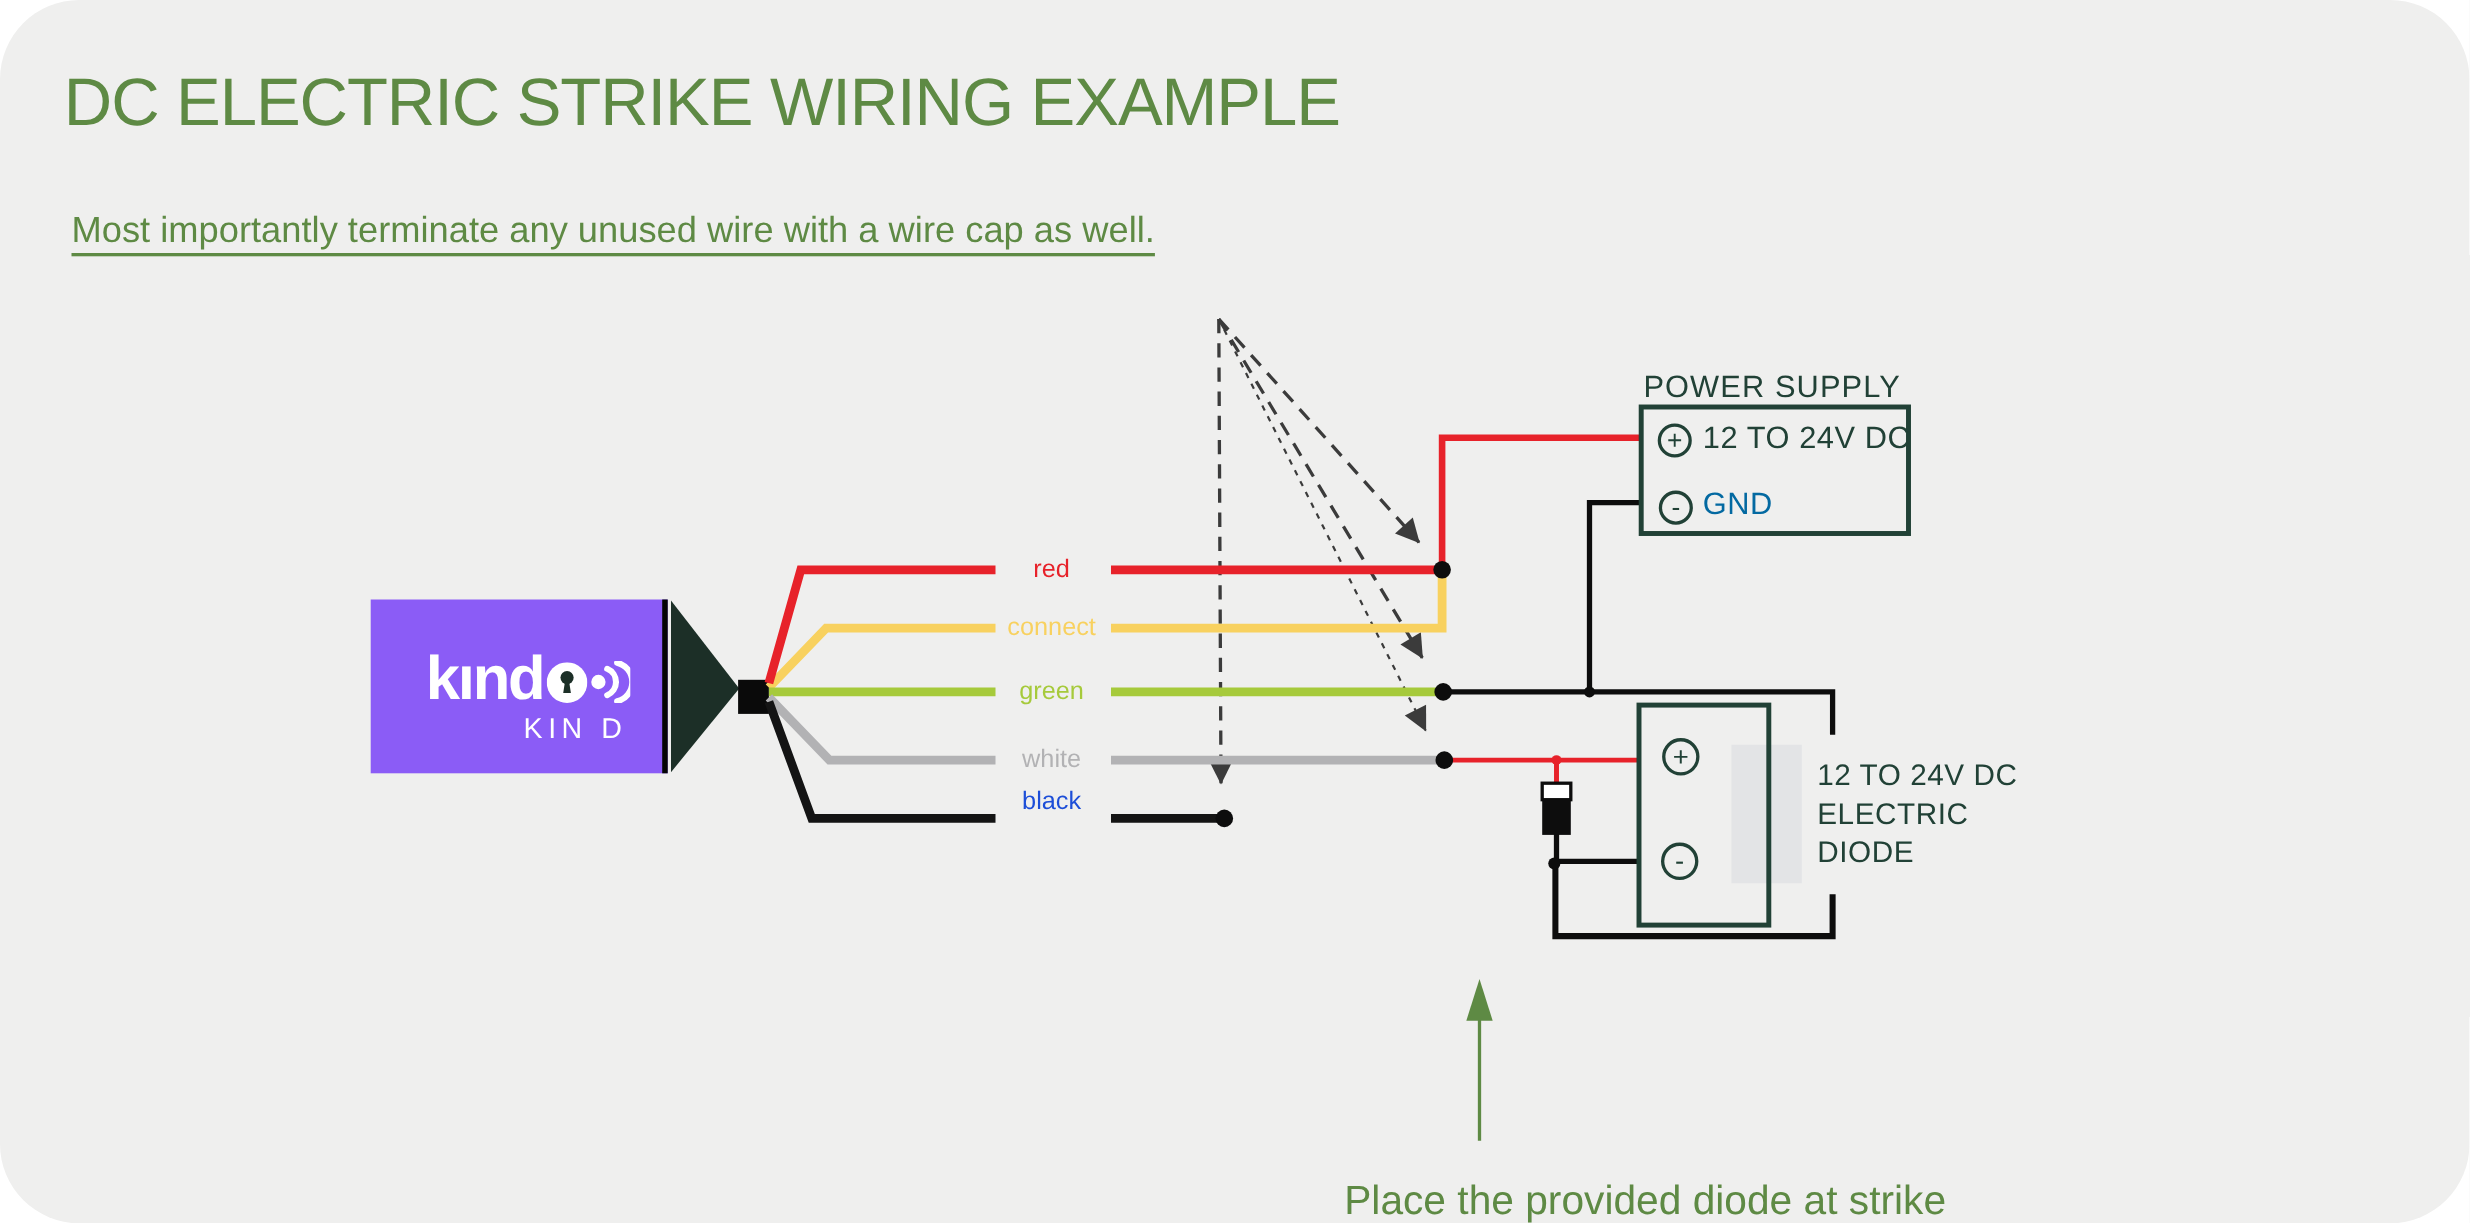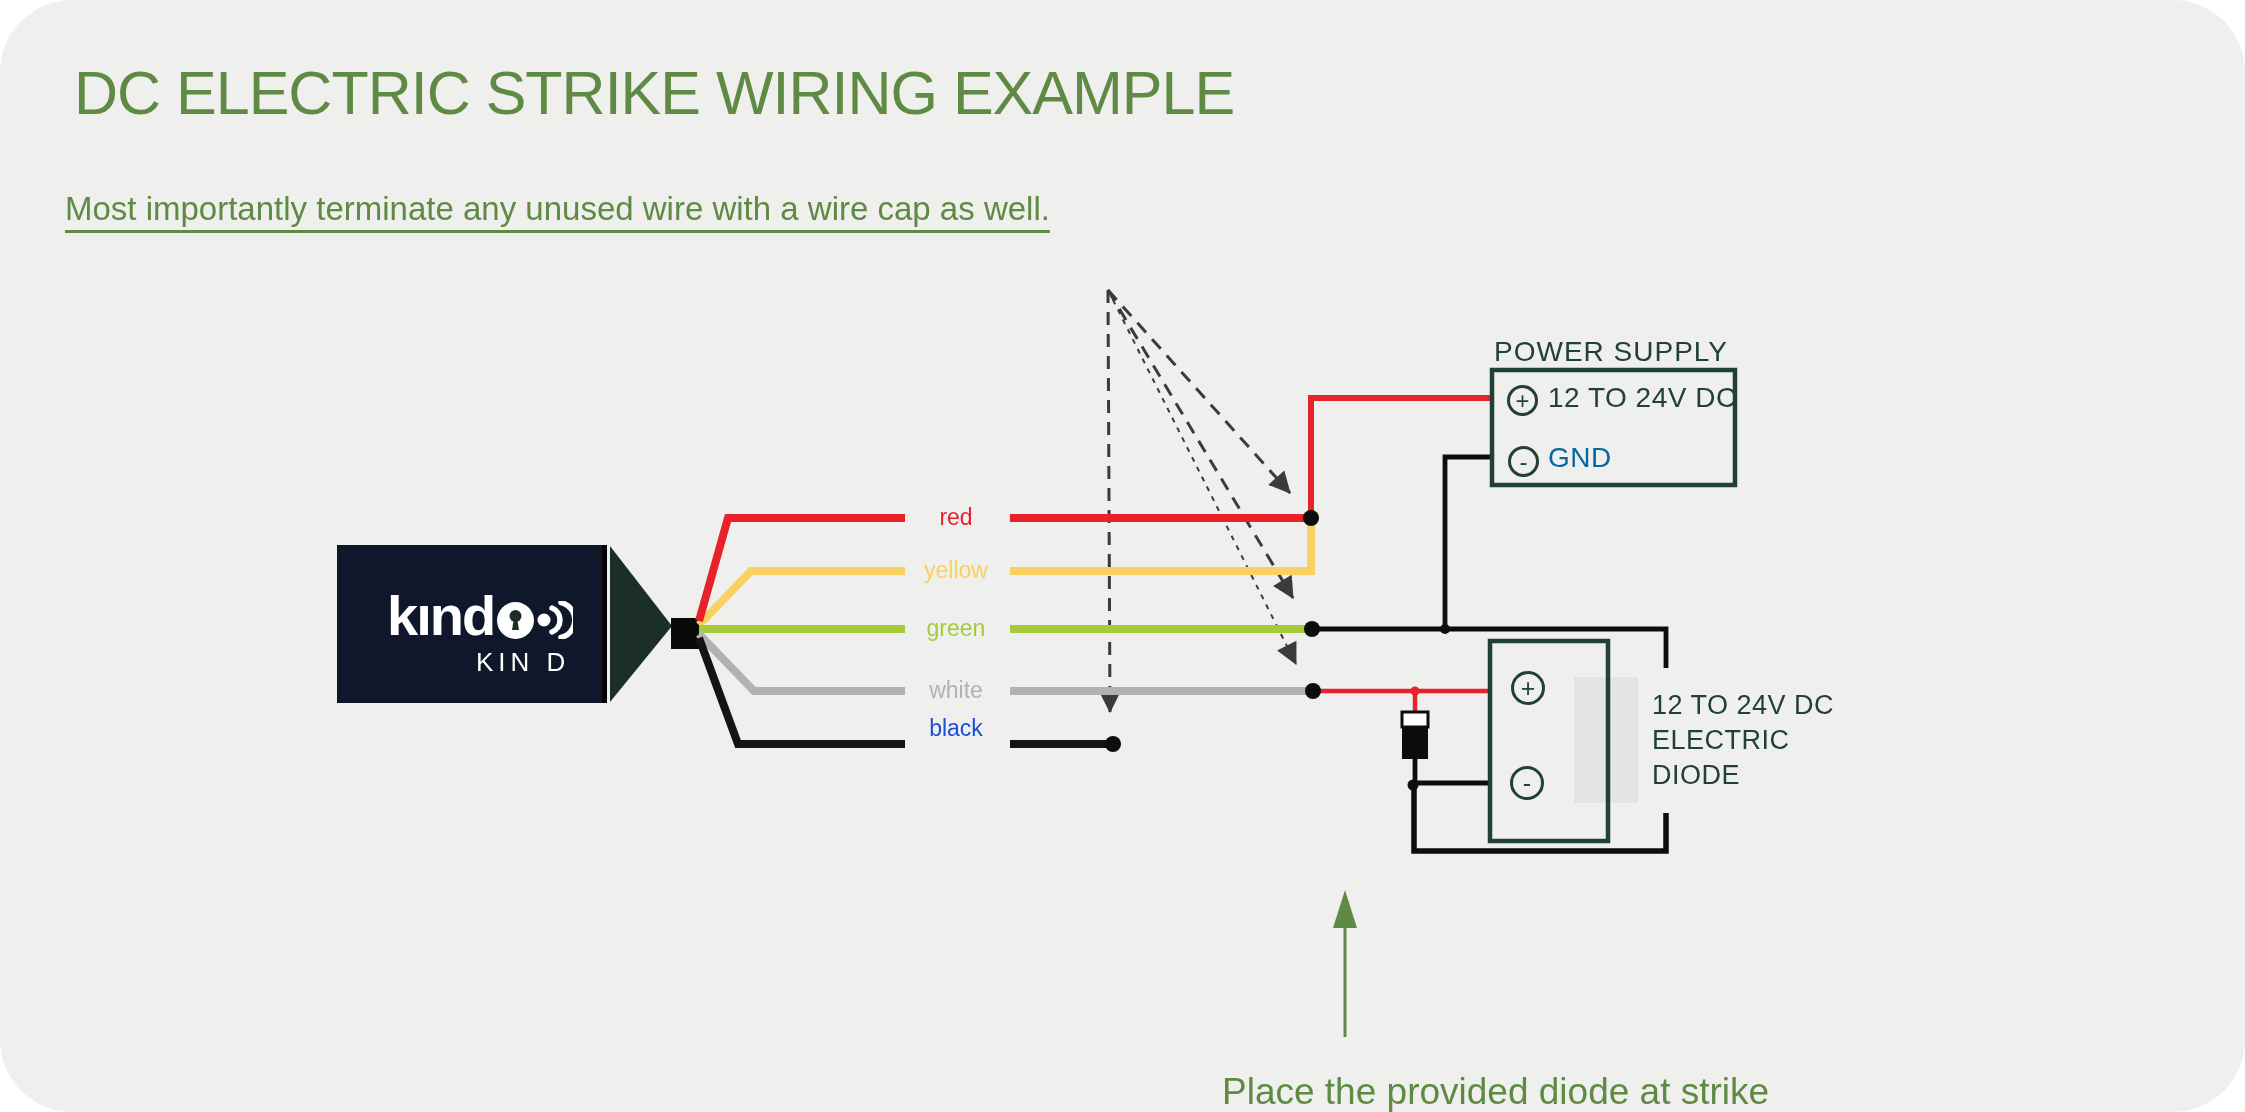--- a/index.html
+++ b/index.html
@@ -1,21 +1,21 @@
 <!DOCTYPE html>
 <html><head>
 <meta charset="utf-8">
 <style>
   html,body{margin:0;padding:0;background:#ffffff;}
   .stage{position:relative;width:2245px;height:1112px;font-family:"Liberation Sans",sans-serif;overflow:hidden;}
   .panel{position:absolute;inset:0;border-radius:72px;background:#efefee;}
   .abs{position:absolute;}
   svg.wiring{position:absolute;left:0;top:0;}
 
-  .title{left:58px;top:58px;font-size:61px;letter-spacing:-1px;color:#5e8a44;white-space:nowrap;margin-left:16px;}
+  .title{left:58px;top:58px;font-size:61px;letter-spacing:-1px;color:#5e8a44;white-space:nowrap;}
   .instr{left:65px;top:184px;font-size:33px;line-height:49px;color:#5e8a44;white-space:nowrap;}
   .instr .ul{text-decoration:underline;text-decoration-thickness:3px;text-underline-offset:10px;}
 
   .wire-label{left:903px;width:106px;text-align:center;font-size:23px;transform:translateY(-50%);white-space:nowrap;}
 
   .circuit-text{color:#214136;white-space:nowrap;}
   .ps-title{left:1494px;top:352px;font-size:28px;letter-spacing:1px;transform:translateY(-50%);}
   .ps-label-plus{left:1548px;top:398px;font-size:28px;transform:translateY(-50%);letter-spacing:0.5px;}
   .ps-label-minus{left:1548px;top:458px;font-size:28px;transform:translateY(-50%);letter-spacing:0.5px;}
   .strike-label{left:1652px;top:688px;font-size:27px;line-height:35px;letter-spacing:0.5px;}
@@ -103,21 +103,21 @@
     </g>
   </svg>
 
   <div class="abs title" style="color: rgb(94, 138, 68);">DC ELECTRIC STRIKE WIRING EXAMPLE</div>
 
   <div class="abs instr">
     <div class="ul">Most importantly terminate any unused wire with a wire cap as well.</div>
   </div>
 
   <div class="abs wire-label" style="top: 517px; color: rgb(231, 34, 42);">red</div>
-  <div class="abs wire-label" style="top: 570px; color: rgb(248, 209, 95);">yellow</div>
+  <div class="abs wire-label" style="top: 570px; color: rgb(248, 209, 95);">connect</div>
   <div class="abs wire-label" style="top: 628px; color: rgb(166, 202, 59);">green</div>
   <div class="abs wire-label" style="top: 690px; color: rgb(178, 178, 180);">white</div>
   <div class="abs wire-label" style="top: 728px; color: #1d4ed8;">black</div>
 
   <div class="abs circuit-text ps-title" style="color: rgb(33, 65, 54);">POWER SUPPLY</div>
   <div class="abs term term-ps" style="left:1507px;top:385px;">
     <span>+</span>
   </div>
   <div class="abs circuit-text ps-label-plus" style="color: rgb(33, 65, 54);">12 TO 24V DC</div>
   <div class="abs term term-ps" style="left:1508px;top:446px;">
@@ -133,21 +133,21 @@
   </div>
   <div class="abs circuit-text strike-label" style="color: rgb(33, 65, 54);">
     <div>12 TO 24V DC</div>
     <div>ELECTRIC</div>
     <div>DIODE</div>
   </div>
 
 
   <div class="abs annotation" style="color: rgb(94, 138, 68);">Place the provided diode at strike</div>
 
-  <div class="abs device-box" style="background-color: #0f172a;">
+  <div class="abs device-box" style="background-color: #8b5cf6;">
     <div class="brand">
       <span class="brand-text">kınd</span>
       <svg width="37" height="37" viewBox="0 0 37 37">
         <circle cx="18.5" cy="18.5" r="18.5" fill="#ffffff"></circle>
         <circle cx="18.5" cy="14" r="6" fill="#1c2f27"></circle>
         <path d="M15 28 L16.8 16.5 h3.4 L22 28 Z" stroke-linejoin="round" fill="#1c2f27"></path>
       </svg>
       <svg width="36" height="38" viewBox="0 0 36 38">
         <circle cx="7" cy="19" r="6.5" fill="#ffffff"></circle>
         <path d="M15 7 a13 13 0 0 1 0 24" stroke="#ffffff" stroke-width="5.5" fill="none" stroke-linecap="round"></path>

